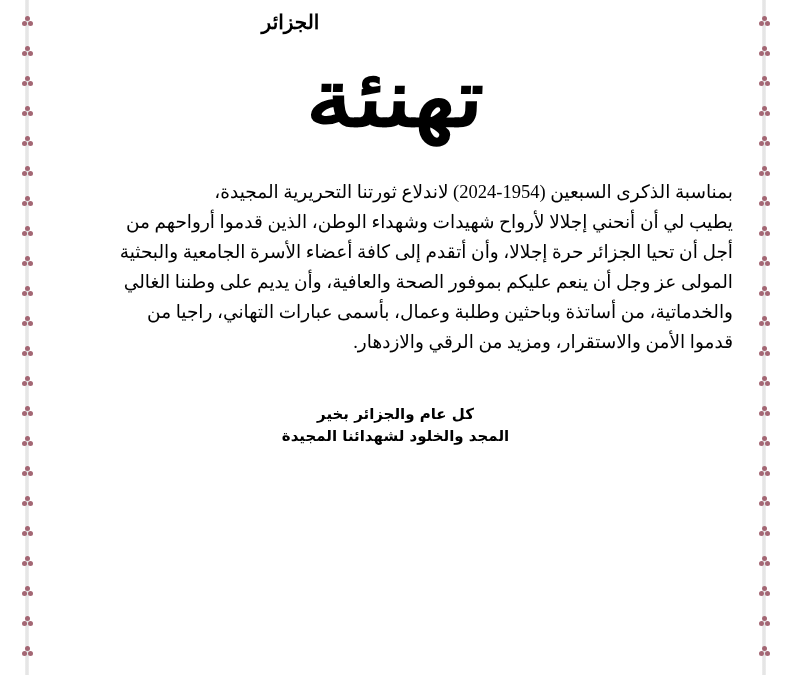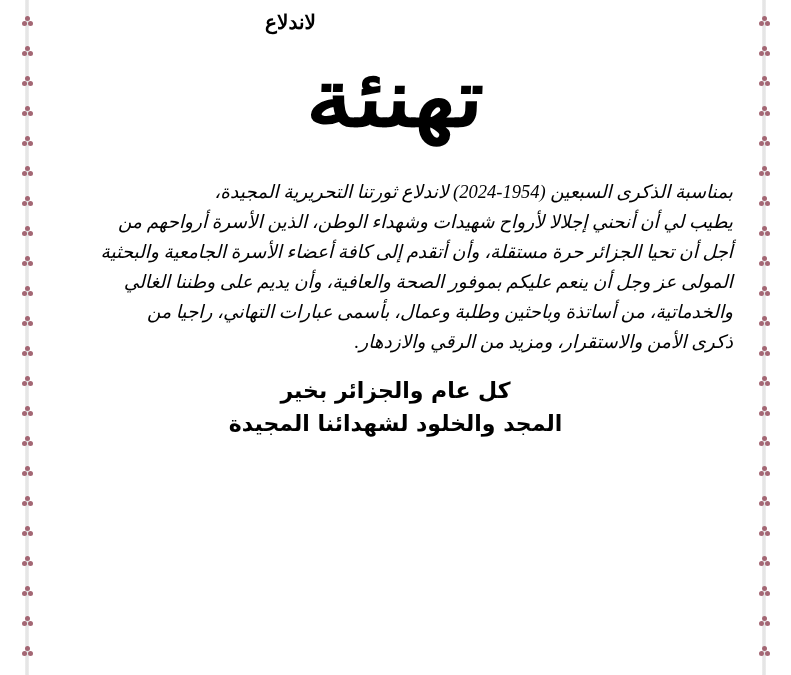--- a/index.html
+++ b/index.html
@@ -126,29 +126,28 @@
     line-height: 1.62;
     color: #000;
     text-align: justify;
     text-align-last: right;
     direction: rtl;
   }
   .body-text p { margin: 0; }
   .body-line {
     display: block;
     white-space: nowrap;
-    font-style: italic;
   }
 
   .closing {
-    margin-top: 16px;
+    margin-top: 45px;
     text-align: center;
     font-family: "DejaVu Sans", "Liberation Sans", sans-serif;
     font-weight: bold;
-    font-size: 22px;
+    font-size: 15px;
     line-height: 1.5;
     color: #000;
   }
   .closing div { white-space: nowrap; }
 </style>
 </head>
 <body>
 
 <div class="page">
 
@@ -379,35 +378,35 @@
         <div class="trefoil" style="top: 646px;">
           <i></i>
           <i></i>
           <i></i>
         </div>
       </div>
   </div>
 
   <div class="content">
 
-    <div class="minister">لاندلاع</div>
+    <div class="minister">الجزائر</div>
 
     <div class="calligraphy-wrap">
       <span class="calligraphy">تهنئة</span>
     </div>
 
 
     <div class="body-text">
       <p>
         <span class="body-line">بمناسبة الذكرى السبعين (1954-2024) لاندلاع ثورتنا التحريرية المجيدة،</span>
-        <span class="body-line">يطيب لي أن أنحني إجلالا لأرواح شهيدات وشهداء الوطن، الذين الأسرة أرواحهم من</span>
-        <span class="body-line">أجل أن تحيا الجزائر حرة مستقلة، وأن أتقدم إلى كافة أعضاء الأسرة الجامعية والبحثية</span>
+        <span class="body-line">يطيب لي أن أنحني إجلالا لأرواح شهيدات وشهداء الوطن، الذين قدموا أرواحهم من</span>
+        <span class="body-line">أجل أن تحيا الجزائر حرة إجلالا، وأن أتقدم إلى كافة أعضاء الأسرة الجامعية والبحثية</span>
         <span class="body-line">المولى عز وجل أن ينعم عليكم بموفور الصحة والعافية، وأن يديم على وطننا الغالي</span>
         <span class="body-line">والخدماتية، من أساتذة وباحثين وطلبة وعمال، بأسمى عبارات التهاني، راجيا من</span>
-        <span class="body-line">ذكرى الأمن والاستقرار، ومزيد من الرقي والازدهار.</span>
+        <span class="body-line">قدموا الأمن والاستقرار، ومزيد من الرقي والازدهار.</span>
       </p>
     </div>
 
     <div class="closing">
       <div>كل عام والجزائر بخير</div>
       <div>المجد والخلود لشهدائنا المجيدة</div>
     </div>
 
   </div>
 </div>

